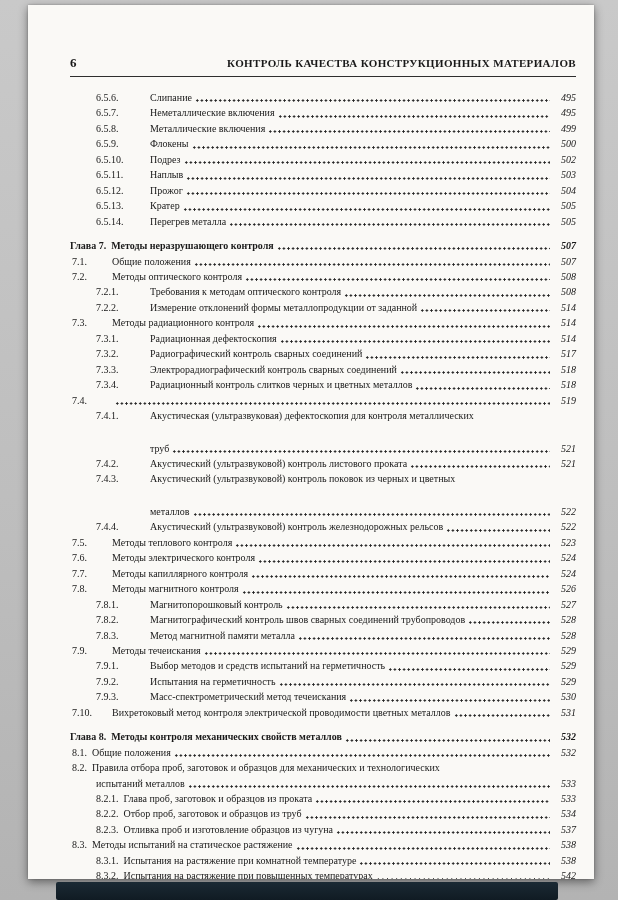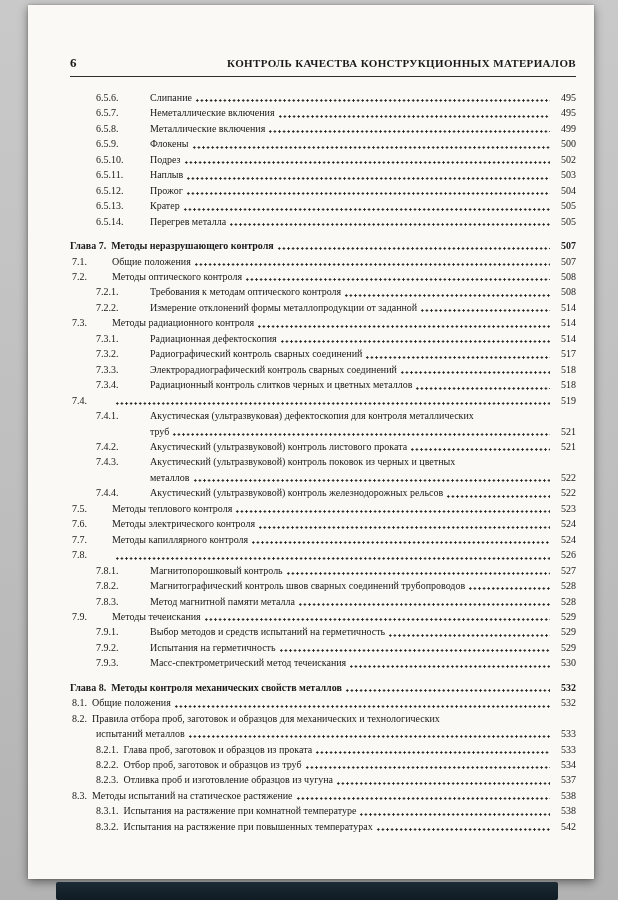--- a/index.html
+++ b/index.html
@@ -46,22 +46,22 @@
   .row.inline .num, .row.lvl0 .num { margin-right:5px; }
   .title { flex:none; }
   .dots {
     flex:1 1 10px; min-width:6px; align-self:stretch;
     margin:0 2px 0 3px;
     background-image:radial-gradient(circle, #222 0.9px, transparent 1.05px);
     background-size:4.6px 4.6px;
     background-repeat:repeat-x;
     background-position:left calc(100% - 2.5px);
   }
-  .pg { flex:none; min-width:24px; text-align:right; }
-  .cont-tab-l2 { padding-left:80px; }
+  .pg { flex:none; min-width:24px; text-align:right;font-style:italic; }
+  .cont-tab-l2 { padding-left:80px;margin-top:17px; }
   .cont-inline { padding-left:26px; }
 </style>
 </head>
 <body>
 
 <div class="page">
   <div class="header">
     <span class="pagenum">6</span>
     <span class="running">КОНТРОЛЬ КАЧЕСТВА КОНСТРУКЦИОННЫХ МАТЕРИАЛОВ</span>
   </div>
@@ -229,20 +229,21 @@
         <span class="pg">524</span>
       </div>
       <div class="row lvl1 tab">
         <span class="num">7.7.</span>
         <span class="title">Методы капиллярного контроля</span>
         <span class="dots"></span>
         <span class="pg">524</span>
       </div>
       <div class="row lvl1 tab">
         <span class="num">7.8.</span>
+        <span class="title">Методы магнитного контроля</span>
         <span class="dots"></span>
         <span class="pg">526</span>
       </div>
       <div class="row lvl2 tab">
         <span class="num">7.8.1.</span>
         <span class="title">Магнитопорошковый контроль</span>
         <span class="dots"></span>
         <span class="pg">527</span>
       </div>
       <div class="row lvl2 tab">
@@ -273,20 +274,26 @@
         <span class="num">7.9.2.</span>
         <span class="title">Испытания на герметичность</span>
         <span class="dots"></span>
         <span class="pg">529</span>
       </div>
       <div class="row lvl2 tab">
         <span class="num">7.9.3.</span>
         <span class="title">Масс-спектрометрический метод течеискания</span>
         <span class="dots"></span>
         <span class="pg">530</span>
+      </div>
+      <div class="row lvl1 tab">
+        <span class="num">7.10.</span>
+        <span class="title">Вихретоковый метод контроля электрической проводимости цветных металлов</span>
+        <span class="dots"></span>
+        <span class="pg">531</span>
       </div>
       <div class="row lvl0 inline bold gap">
         <span class="num">Глава 8.</span>
         <span class="title">Методы контроля механических свойств металлов</span>
         <span class="dots"></span>
         <span class="pg">532</span>
       </div>
       <div class="row lvl1 inline">
         <span class="num">8.1.</span>
         <span class="title">Общие положения</span>

